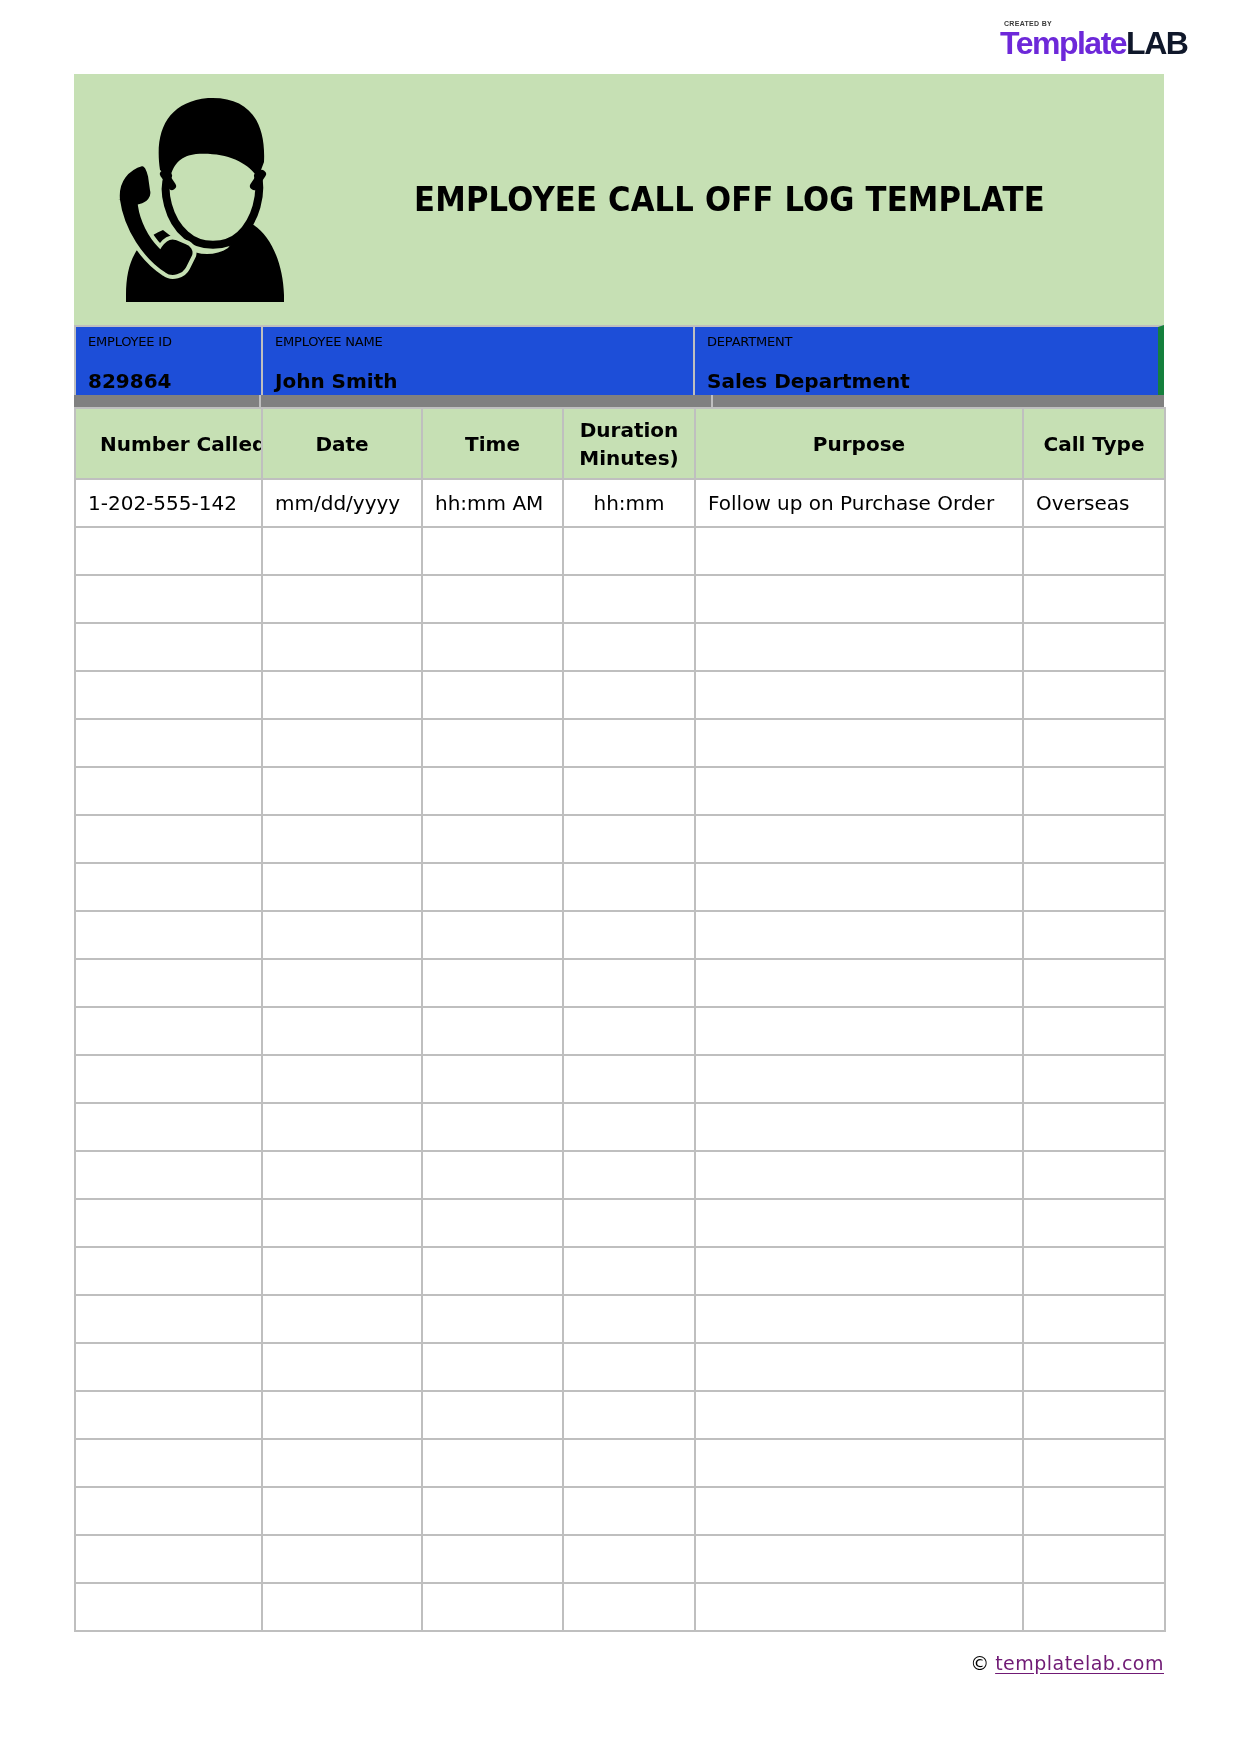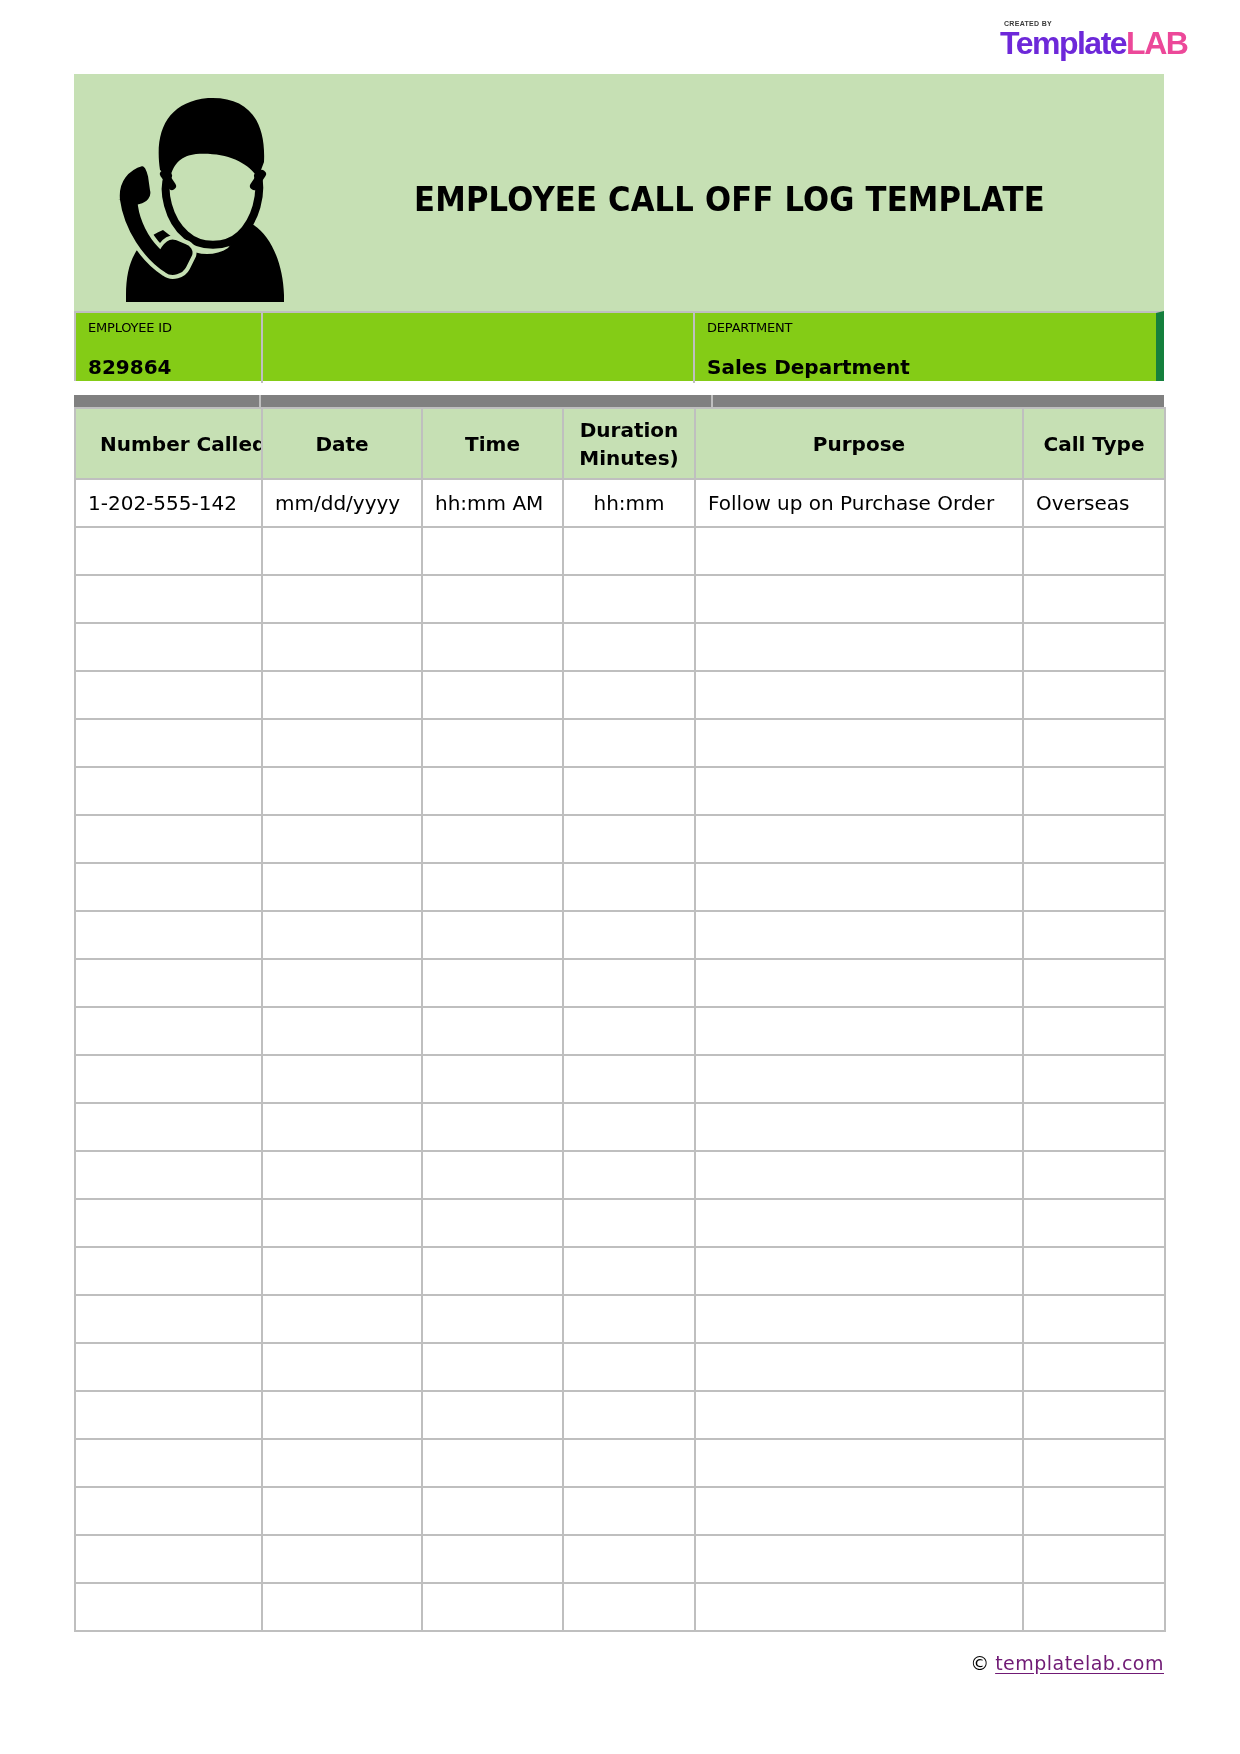--- a/index.html
+++ b/index.html
@@ -38,21 +38,21 @@
       top: 8px;
       left: 0px;
       font-family: "Liberation Sans", sans-serif;
       font-weight: bold;
       font-size: 32px;
       letter-spacing: -1.5px;
       line-height: 34px;
       white-space: nowrap;
     }
     .brand .logo-text .t1 { color: #6d28d9; }
-    .brand .logo-text .t2 { color: #ec4899; margin-top: 20px; }
+    .brand .logo-text .t2 { color: #0f172a; margin-top: 20px; }
 
     
     .banner {
       position: absolute;
       left: 74px;
       top: 74px;
       width: 1090px;
       height: 296px;
       background: #c6e0b4;
     }
@@ -73,26 +73,26 @@
       letter-spacing: 0.2px;
       white-space: nowrap;
       transform: scaleX(0.93);
       transform-origin: left center;
     }
 
     
     .info-row {
       position: absolute;
       left: 74px;
-      top: 311px;
+      top: 325px;
       width: 1090px;
       height: 70px;
-      background: #84cc16;
+      background: #1d4ed8;
       border-left: 2px solid #bfbfbf;
-      border-right: 8px solid #15803d;
+      border-right: 6px solid #15803d;
       border-top: 2px solid #bfbfbf;
       box-sizing: border-box;
     }
     .info-cell {
       position: absolute;
       top: 0;
       height: 70px;
       box-sizing: border-box;
     }
     .info-cell .lbl {
@@ -204,20 +204,24 @@
   </svg>
   <div class="title">EMPLOYEE CALL OFF LOG TEMPLATE</div>
 </div>
 
 <div class="info-row">
   <div class="info-cell" style="left:0;width:186px;">
     <span class="lbl">EMPLOYEE ID</span>
     <span class="val">829864</span>
   </div>
   <div class="info-divider" style="left:185px;"></div>
+  <div class="info-cell" style="left:187px;width:430px;">
+    <span class="lbl">EMPLOYEE NAME</span>
+    <span class="val">John Smith</span>
+  </div>
   <div class="info-divider" style="left:617px;"></div>
   <div class="info-cell" style="left:619px;width:561px;padding-left:44px;">
     <span class="lbl">DEPARTMENT</span>
     <span class="val">Sales Department</span>
   </div>
 </div>
 <div class="gray-bar">
   <div class="tick" style="left:185px;"></div>
   <div class="tick" style="left:637px;"></div>
 </div>

